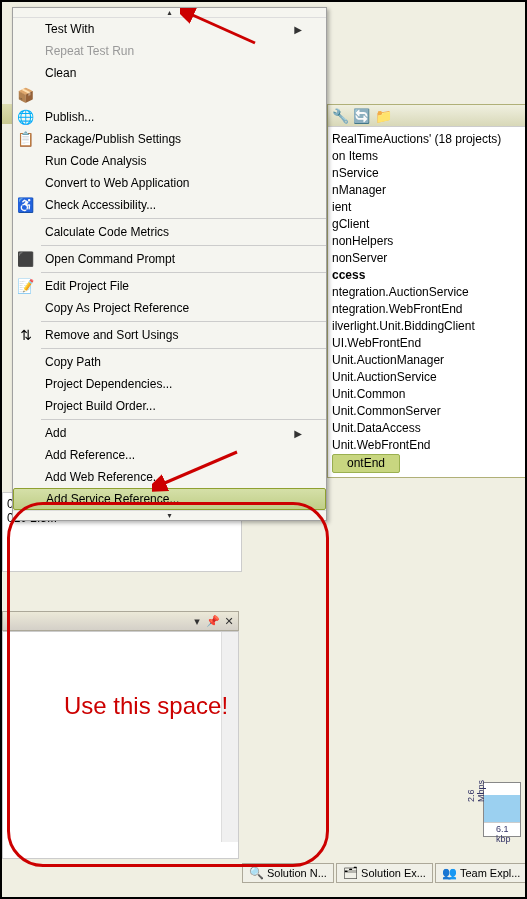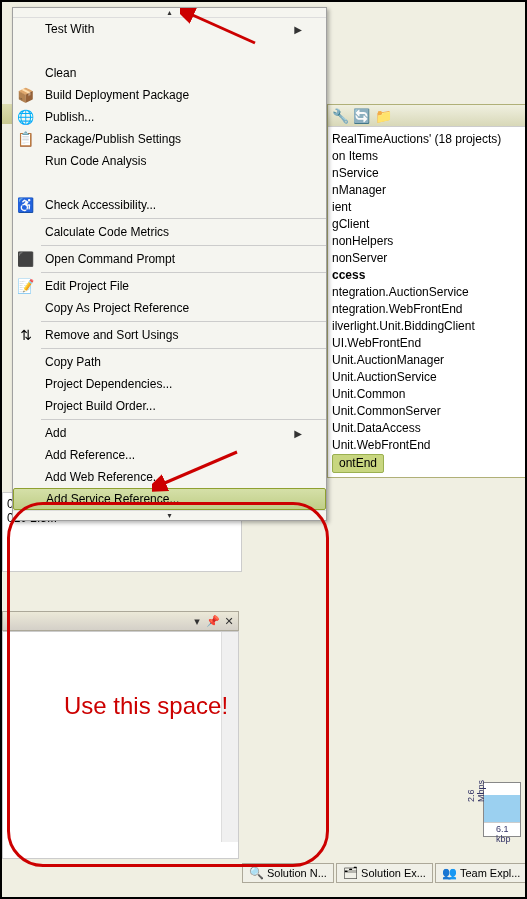--- a/index.html
+++ b/index.html
@@ -94,21 +94,21 @@
       line-height: 17px;
     }
     .se-item { padding: 0 4px; white-space: nowrap; cursor: pointer; }
     .se-item.bold { font-weight: bold; }
     .se-item.selected {
       background: #c8d680;
       border: 1px solid #9ab050;
       border-radius: 2px;
       display: inline-block;
       margin-left: 4px;
-      padding: 0 6px;
+      padding: 0 14px;
     }
     .red-arrow {
       position: absolute;
       z-index: 200;
     }
     .red-arrow svg { display: block; }
     .annotation-box {
       position: absolute;
       top: 500px;
       left: 5px;
@@ -266,43 +266,44 @@
 <div class="context-menu">
   <div class="scroll-arrow top">▴</div>
 
   <div class="menu-item">
     <span class="menu-icon"></span>
     <span class="menu-label">Test With</span>
     <span class="menu-submenu-arrow">▶</span>
   </div>
   <div class="menu-item disabled">
     <span class="menu-icon"></span>
+    <span class="menu-label">Repeat Test Run</span>
   </div>
   <div class="menu-item">
     <span class="menu-icon"></span>
     <span class="menu-label">Clean</span>
   </div>
   <div class="menu-item">
     <span class="menu-icon">📦</span>
-    <span class="menu-label">Build Deployment Package</span>
   </div>
   <div class="menu-item">
     <span class="menu-icon">🌐</span>
     <span class="menu-label">Publish...</span>
   </div>
   <div class="menu-item">
     <span class="menu-icon">📋</span>
     <span class="menu-label">Package/Publish Settings</span>
   </div>
   <div class="menu-item">
     <span class="menu-icon"></span>
     <span class="menu-label">Run Code Analysis</span>
   </div>
   <div class="menu-item">
     <span class="menu-icon"></span>
+    <span class="menu-label">Convert to Web Application</span>
   </div>
   <div class="menu-item">
     <span class="menu-icon">♿</span>
     <span class="menu-label">Check Accessibility...</span>
   </div>
   <div class="menu-separator"></div>
   <div class="menu-item">
     <span class="menu-icon"></span>
     <span class="menu-label">Calculate Code Metrics</span>
   </div>

